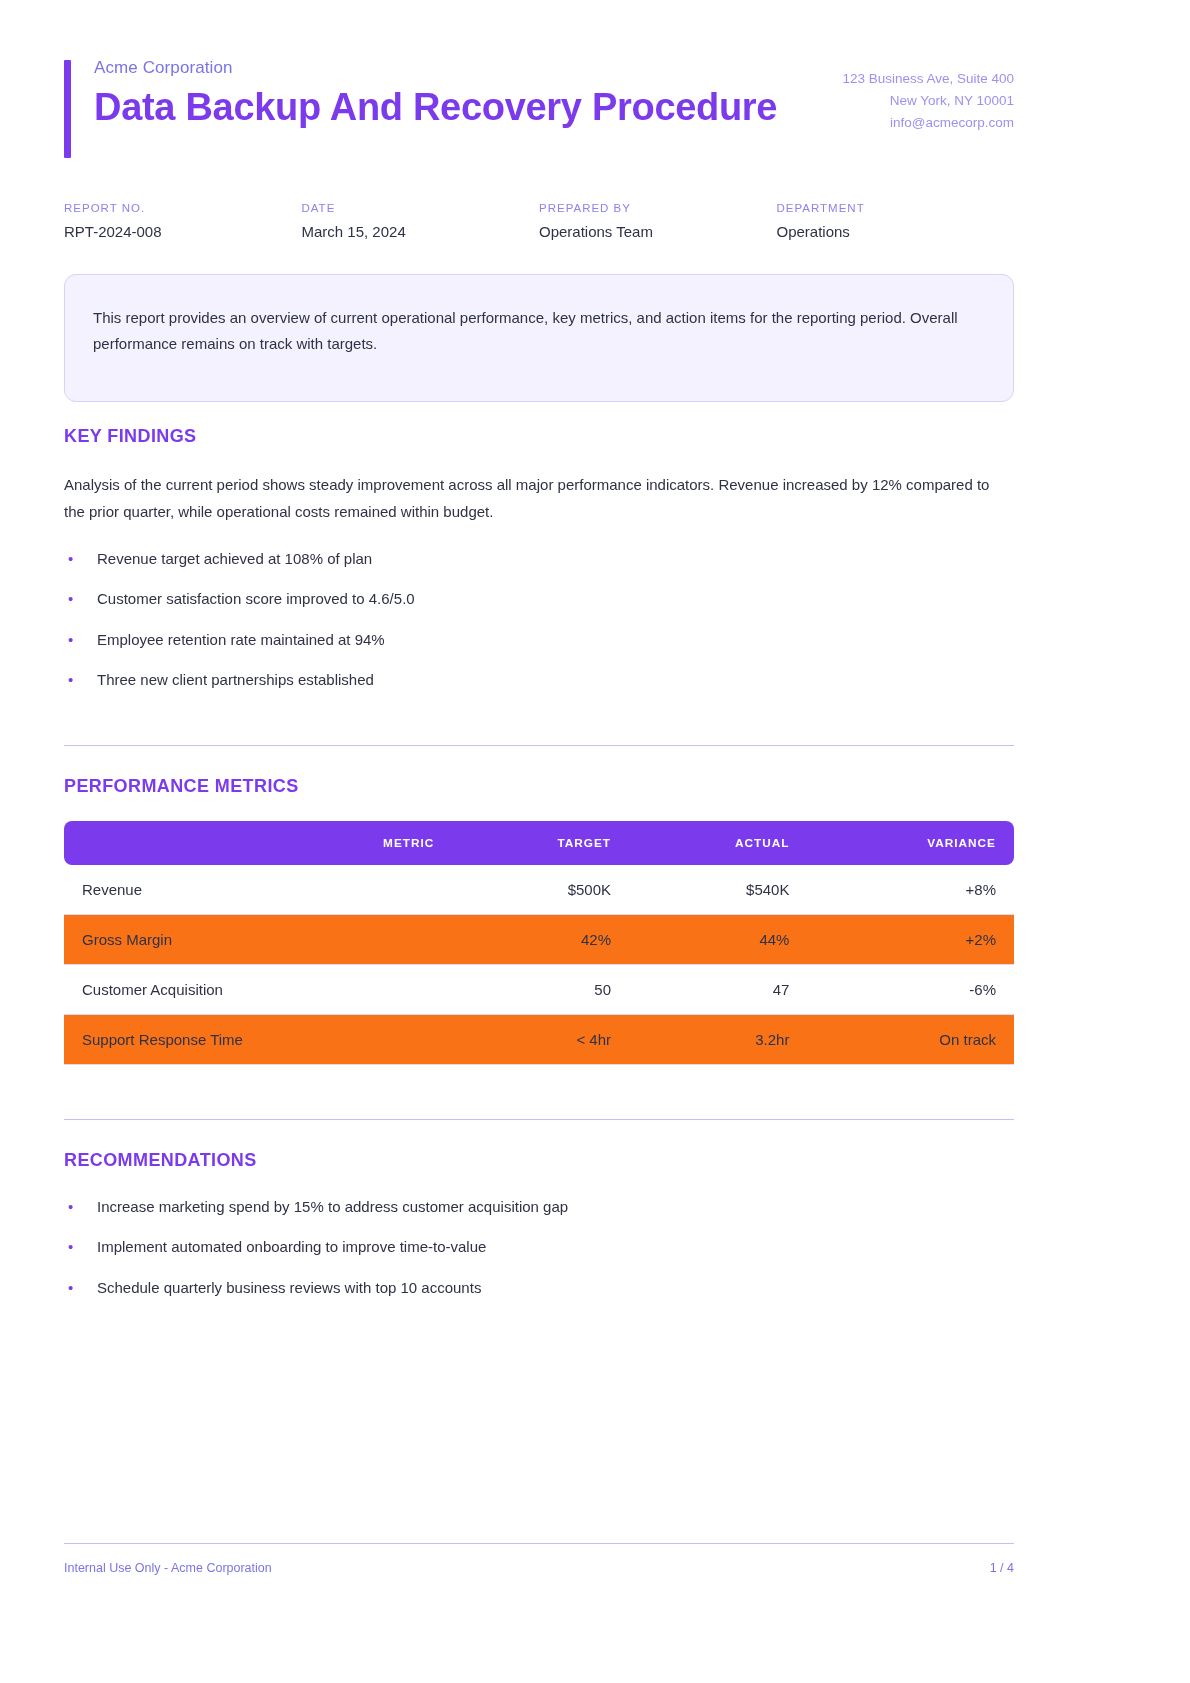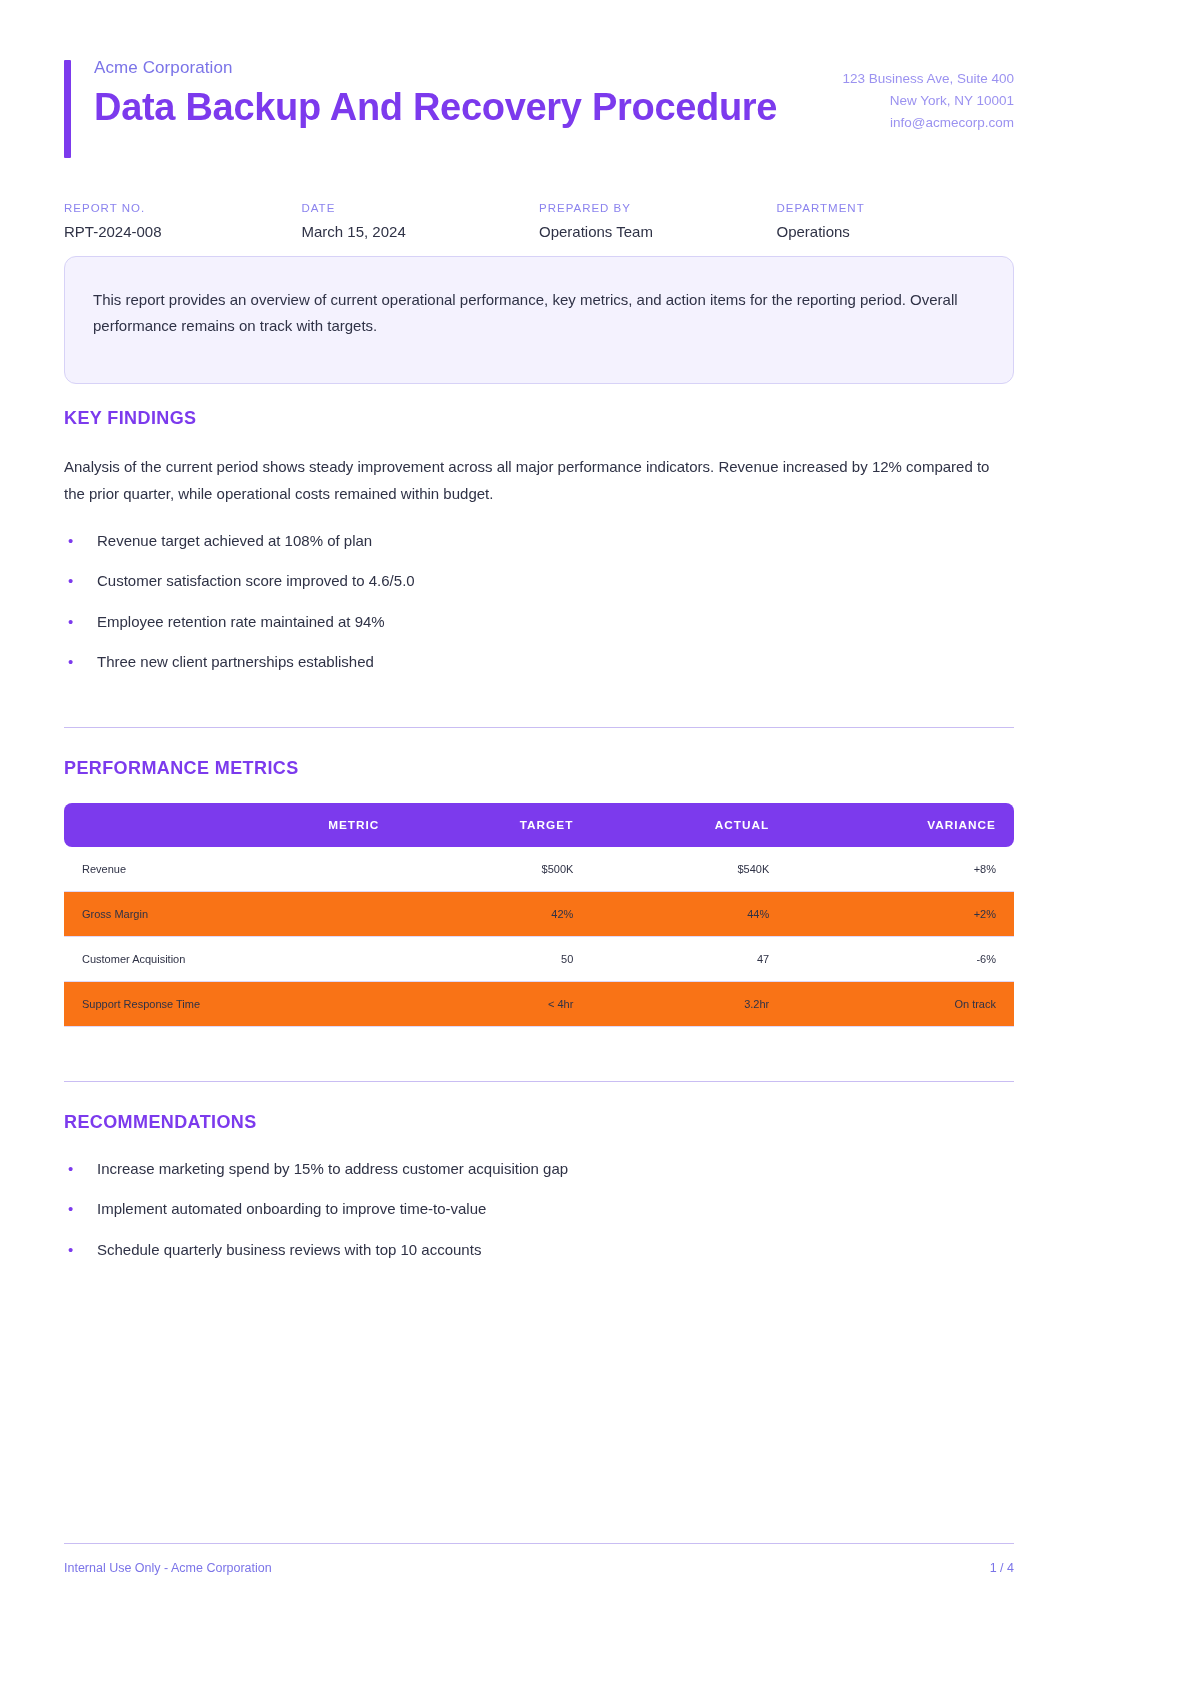--- a/index.html
+++ b/index.html
@@ -73,21 +73,21 @@
     text-transform: uppercase;
     margin-bottom: 9px;
   }
   .meta-value {
     font-size: 15px;
     color: #2f3246;
   }
 
   
   .summary-box {
-    margin-top: 16px;
+    margin-top: 34px;
     border: 1px solid #d7d2f7;
     border-radius: 12px;
     background: #f4f2fe;
     padding: 30px 28px 36px 28px;
     min-height: 128px;
   }
   .summary-text {
     font-size: 15px;
     line-height: 1.75;
     color: #2f3246;
@@ -151,21 +151,21 @@
     text-align: right;
     border-top-left-radius: 8px;
     border-bottom-left-radius: 8px;
   }
   table.metrics thead th:last-child {
     border-top-right-radius: 8px;
     border-bottom-right-radius: 8px;
     margin-top: 39px;
   }
   table.metrics tbody td {
-    font-size: 11px;
+    font-size: 15px;
     color: #2f3246;
     padding: 16px 18px;
     text-align: right;
     border-bottom: 1px solid #ded8f8;
   }
   table.metrics tbody td:first-child { text-align: left; }
   table.metrics tbody tr.alt td { background: #f97316; }
 
   
   .footer {

